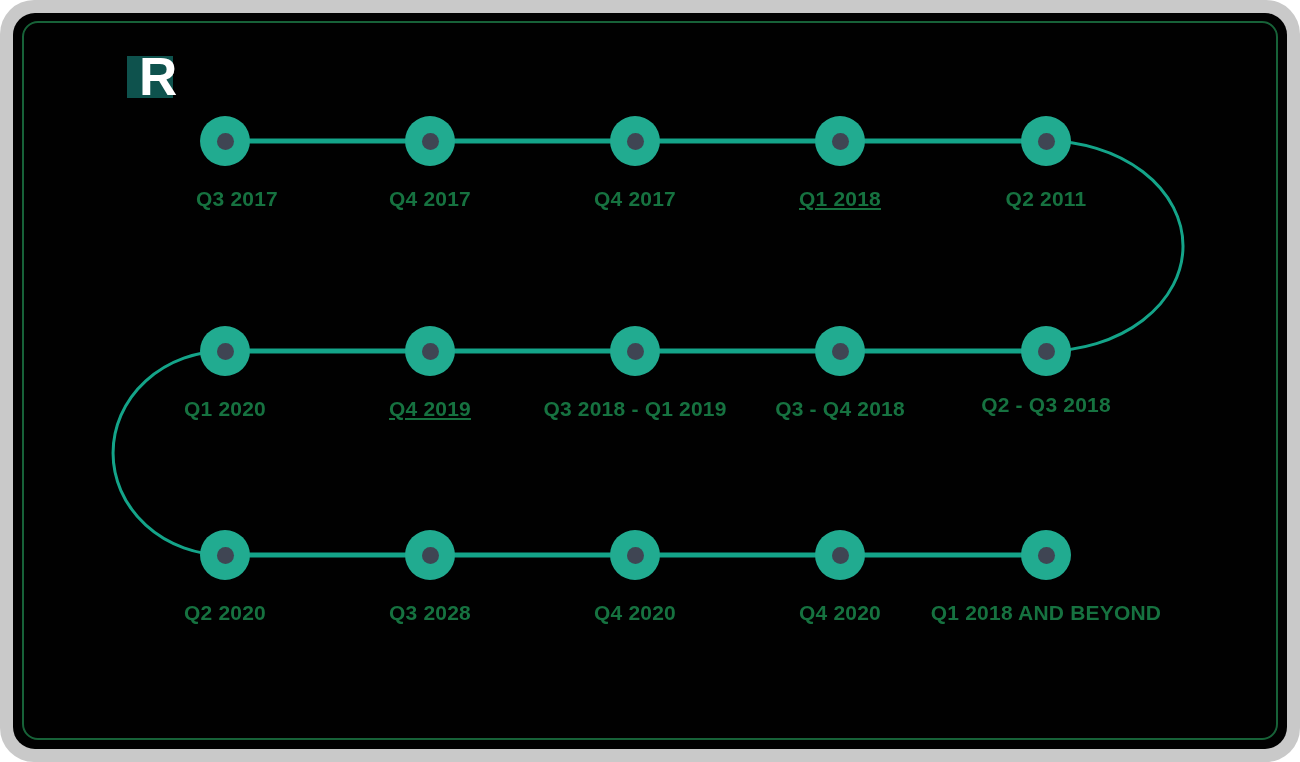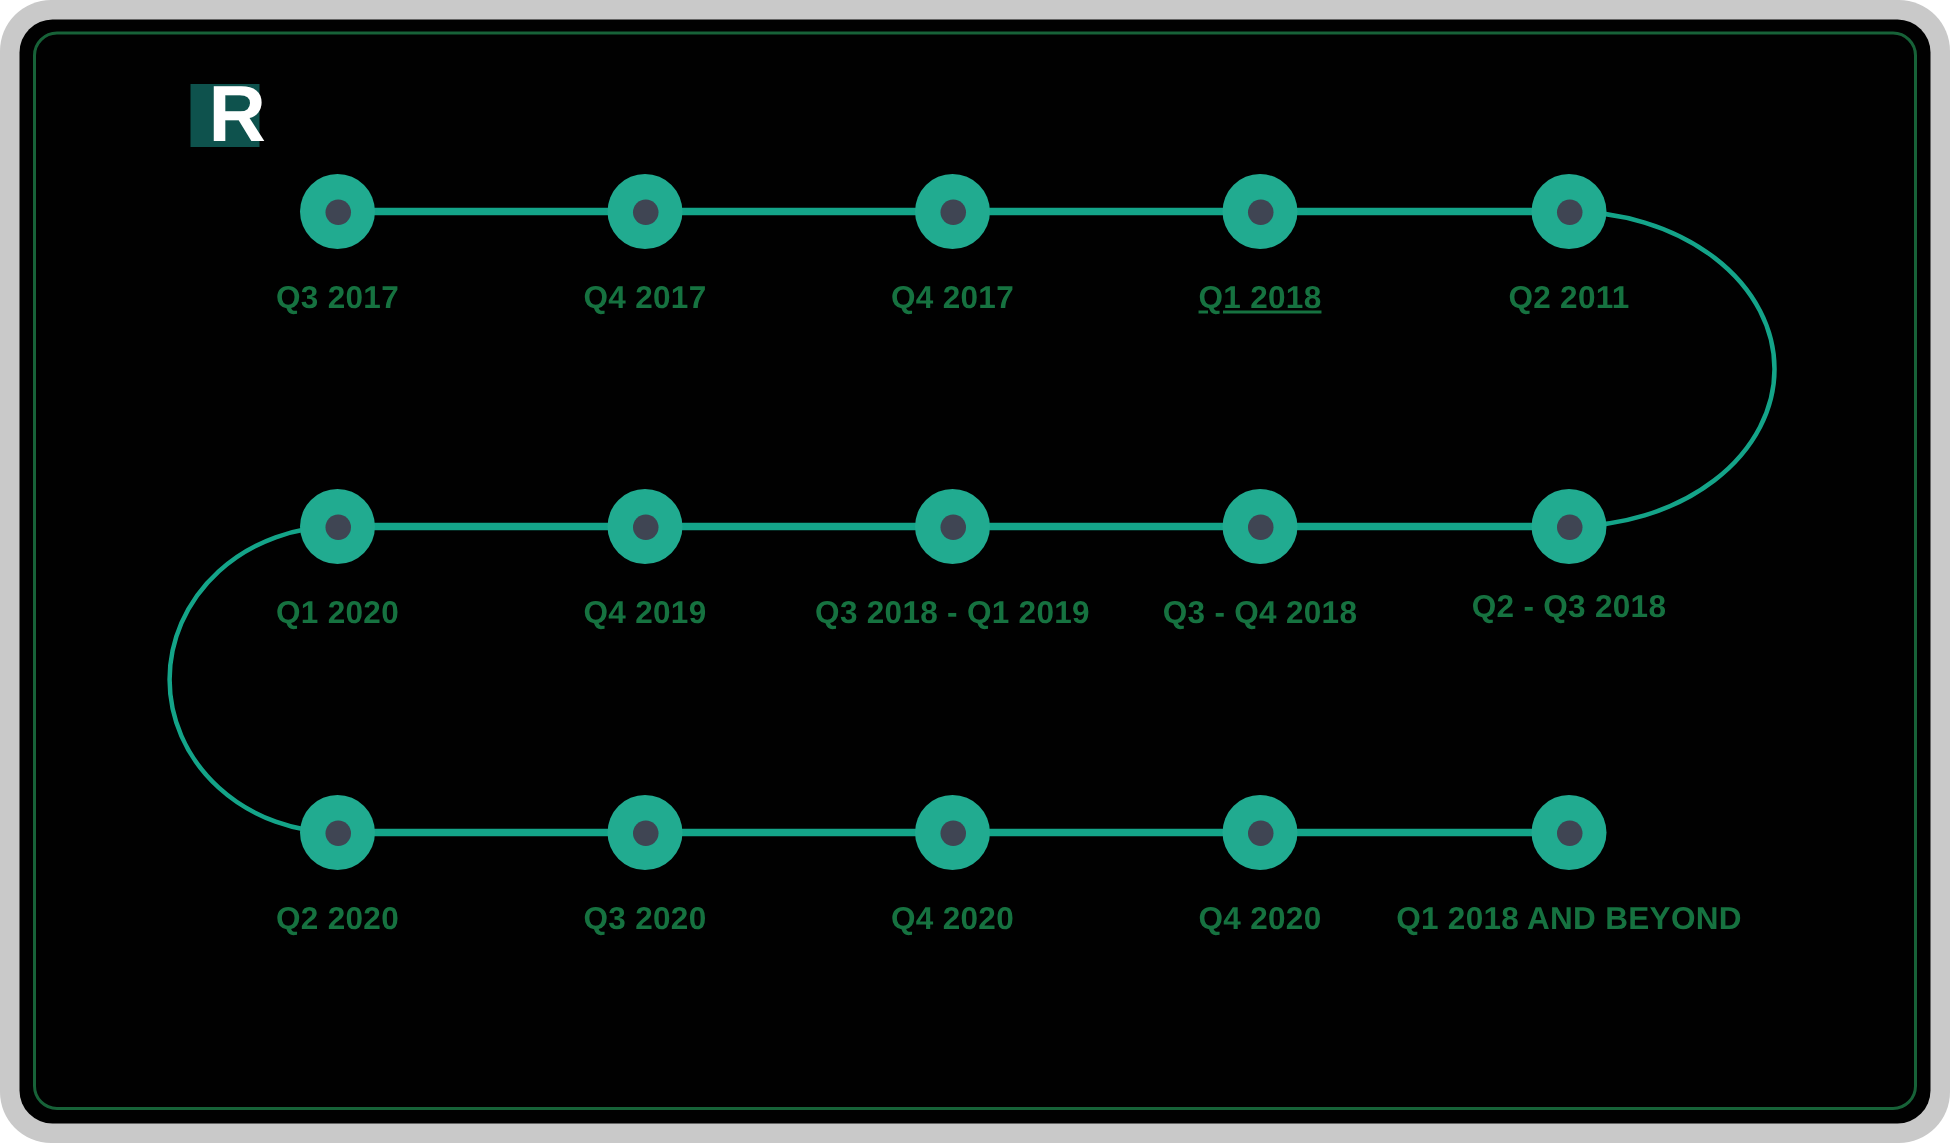--- a/index.html
+++ b/index.html
@@ -105,21 +105,21 @@
 
       <path class="seg" stroke-width="5" d="M 212 128 H 1033 M 1033 338 H 212 M 212 542 H 1033"></path>
 
       <path class="seg" stroke-width="3" d="M 1033 128 A 137 105 0 0 1 1033 338 M 212 338 A 112 102 0 0 0 212 542"></path>
     </svg>
 
     <div>
         <div class="node" style="left: 212px; top: 128px;">
           <div class="node-dot"></div>
         </div>
-        <div class="milestone-label" style="left: 212px; top: 174px;">Q3 2017</div>
+        <div class="milestone-label" style="left: 224px; top: 174px;">Q3 2017</div>
         <div class="node" style="left: 417px; top: 128px;">
           <div class="node-dot"></div>
         </div>
         <div class="milestone-label" style="left: 417px; top: 174px;">Q4 2017</div>
         <div class="node" style="left: 622px; top: 128px;">
           <div class="node-dot"></div>
         </div>
         <div class="milestone-label" style="left: 622px; top: 174px;">Q4 2017</div>
         <div class="node" style="left: 827px; top: 128px;">
           <div class="node-dot"></div>
@@ -129,41 +129,41 @@
           <div class="node-dot"></div>
         </div>
         <div class="milestone-label" style="left: 1033px; top: 174px;">Q2 2011</div>
         <div class="node" style="left: 212px; top: 338px;">
           <div class="node-dot"></div>
         </div>
         <div class="milestone-label" style="left: 212px; top: 384px;">Q1 2020</div>
         <div class="node" style="left: 417px; top: 338px;">
           <div class="node-dot"></div>
         </div>
-        <div class="milestone-label" style="left: 417px; top: 384px;">Q4 2019</div>
+        <div class="milestone-label" style="left: 417px; top: 384px; text-decoration: underline;">Q4 2019</div>
         <div class="node" style="left: 622px; top: 338px;">
           <div class="node-dot"></div>
         </div>
         <div class="milestone-label" style="left: 622px; top: 384px;">Q3 2018 - Q1 2019</div>
         <div class="node" style="left: 827px; top: 338px;">
           <div class="node-dot"></div>
         </div>
         <div class="milestone-label" style="left: 827px; top: 384px; text-align: center;">Q3 - Q4 2018</div>
         <div class="node" style="left: 1033px; top: 338px;">
           <div class="node-dot"></div>
         </div>
         <div class="milestone-label" style="left: 1033px; top: 380px;">Q2 - Q3 2018</div>
         <div class="node" style="left: 212px; top: 542px;">
           <div class="node-dot"></div>
         </div>
         <div class="milestone-label" style="left: 212px; top: 588px;">Q2 2020</div>
         <div class="node" style="left: 417px; top: 542px;">
           <div class="node-dot"></div>
         </div>
-        <div class="milestone-label" style="left: 417px; top: 588px;">Q3 2020</div>
+        <div class="milestone-label" style="left: 417px; top: 588px;">Q3 2028</div>
         <div class="node" style="left: 622px; top: 542px;">
           <div class="node-dot"></div>
         </div>
         <div class="milestone-label" style="left: 622px; top: 588px;">Q4 2020</div>
         <div class="node" style="left: 827px; top: 542px;">
           <div class="node-dot"></div>
         </div>
         <div class="milestone-label" style="left: 827px; top: 588px;">Q4 2020</div>
         <div class="node" style="left: 1033px; top: 542px;">
           <div class="node-dot"></div>

